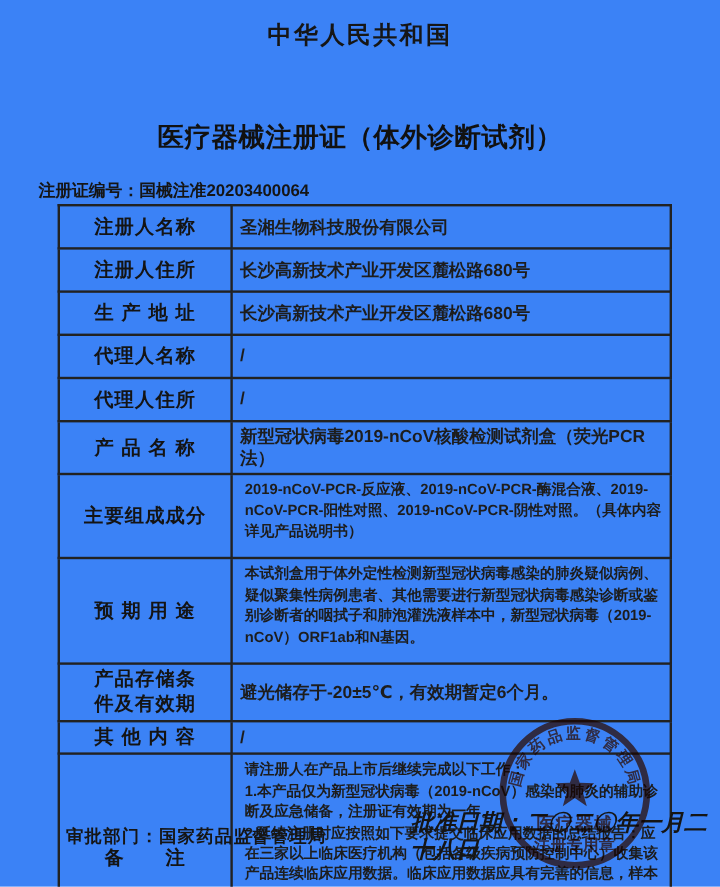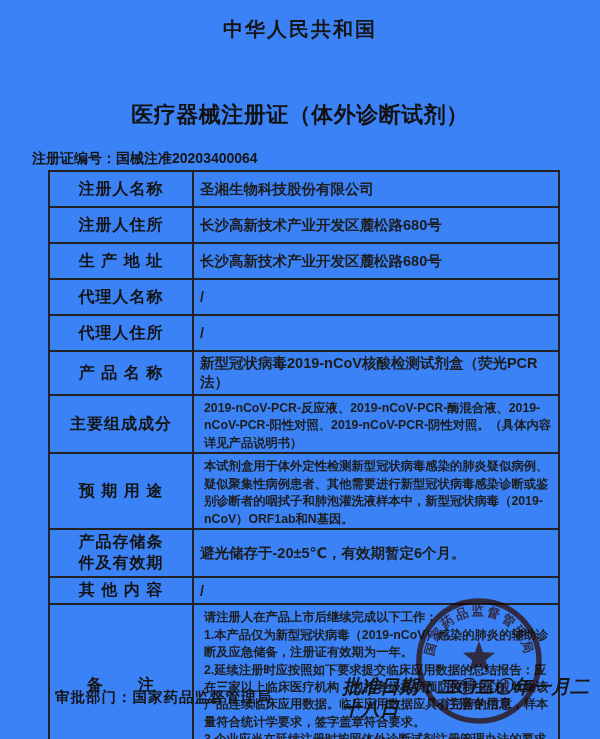--- a/index.html
+++ b/index.html
@@ -51,21 +51,21 @@
     letter-spacing: 1px;
   }
   td.val {
     font-size: 14.5px; font-weight: 600;
     padding-left: 12px;
     color: #1d1d1d;
   }
   td.val.small {
     font-size: 12.3px; font-weight: 600;
     line-height: 1.42;
-    padding: 4px 5px 0 10px;
+    padding: 4px 5px 12px 10px;
     white-space: pre-wrap;
   }
   tr.h30 { height: 36px; }
   tr.h28 { height: 28px; }
   tr.h40 { height: 40px; }
   tr.h54 { height: 54px; }
   tr.h42 { height: 42px; }
   tr.h24 { height: 24px; }
   tr.h100 { height: 100px; }
   .approval-dept {

